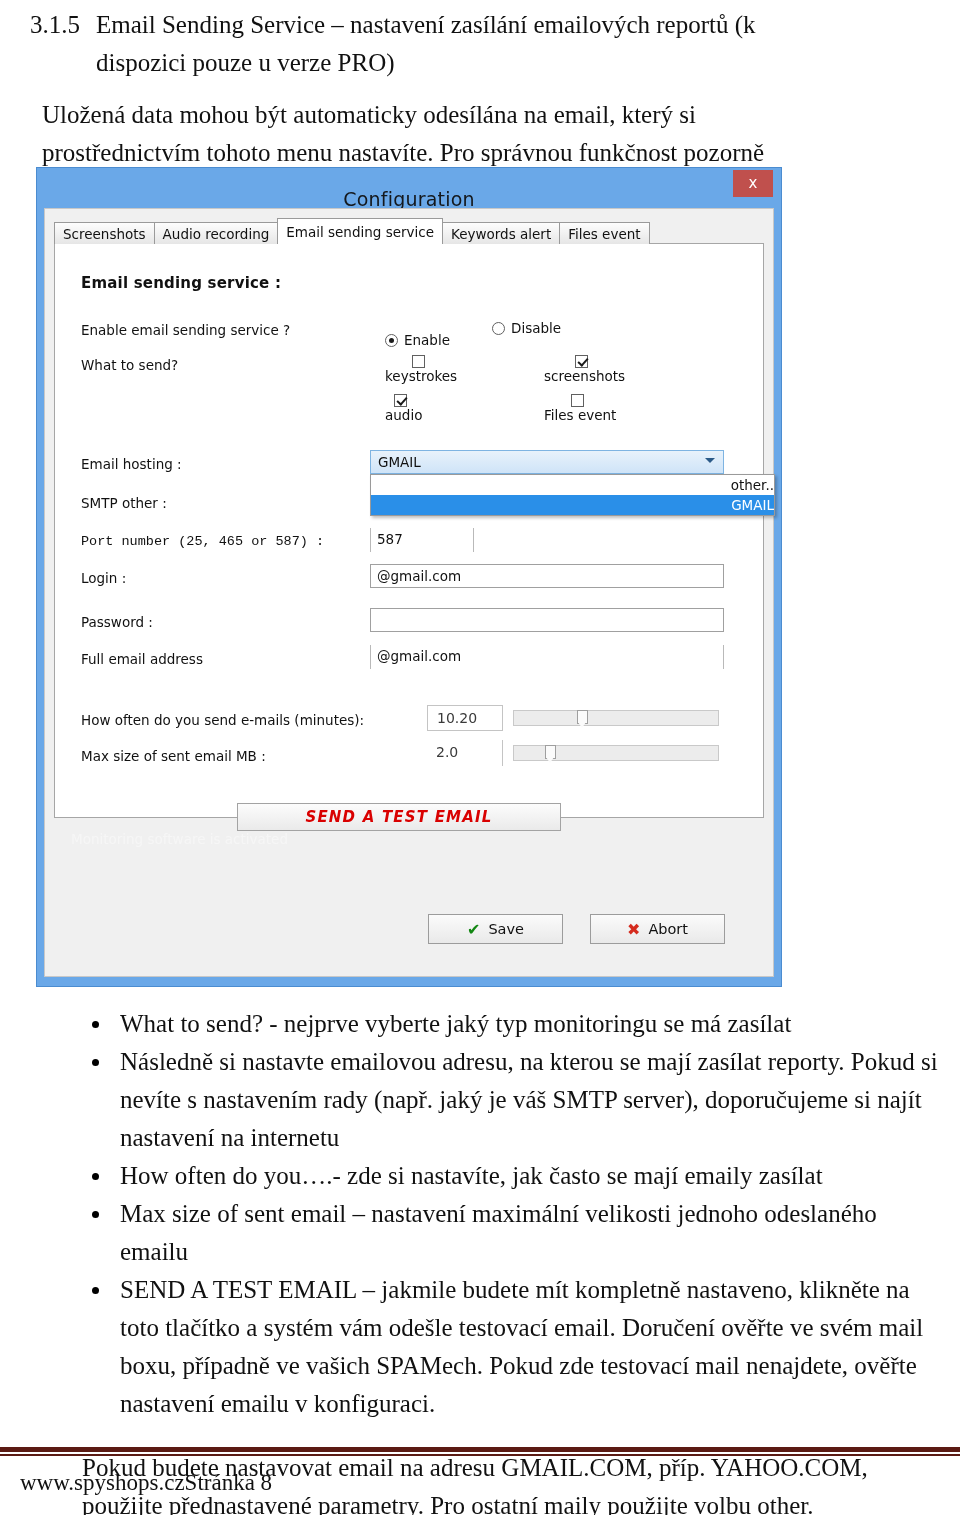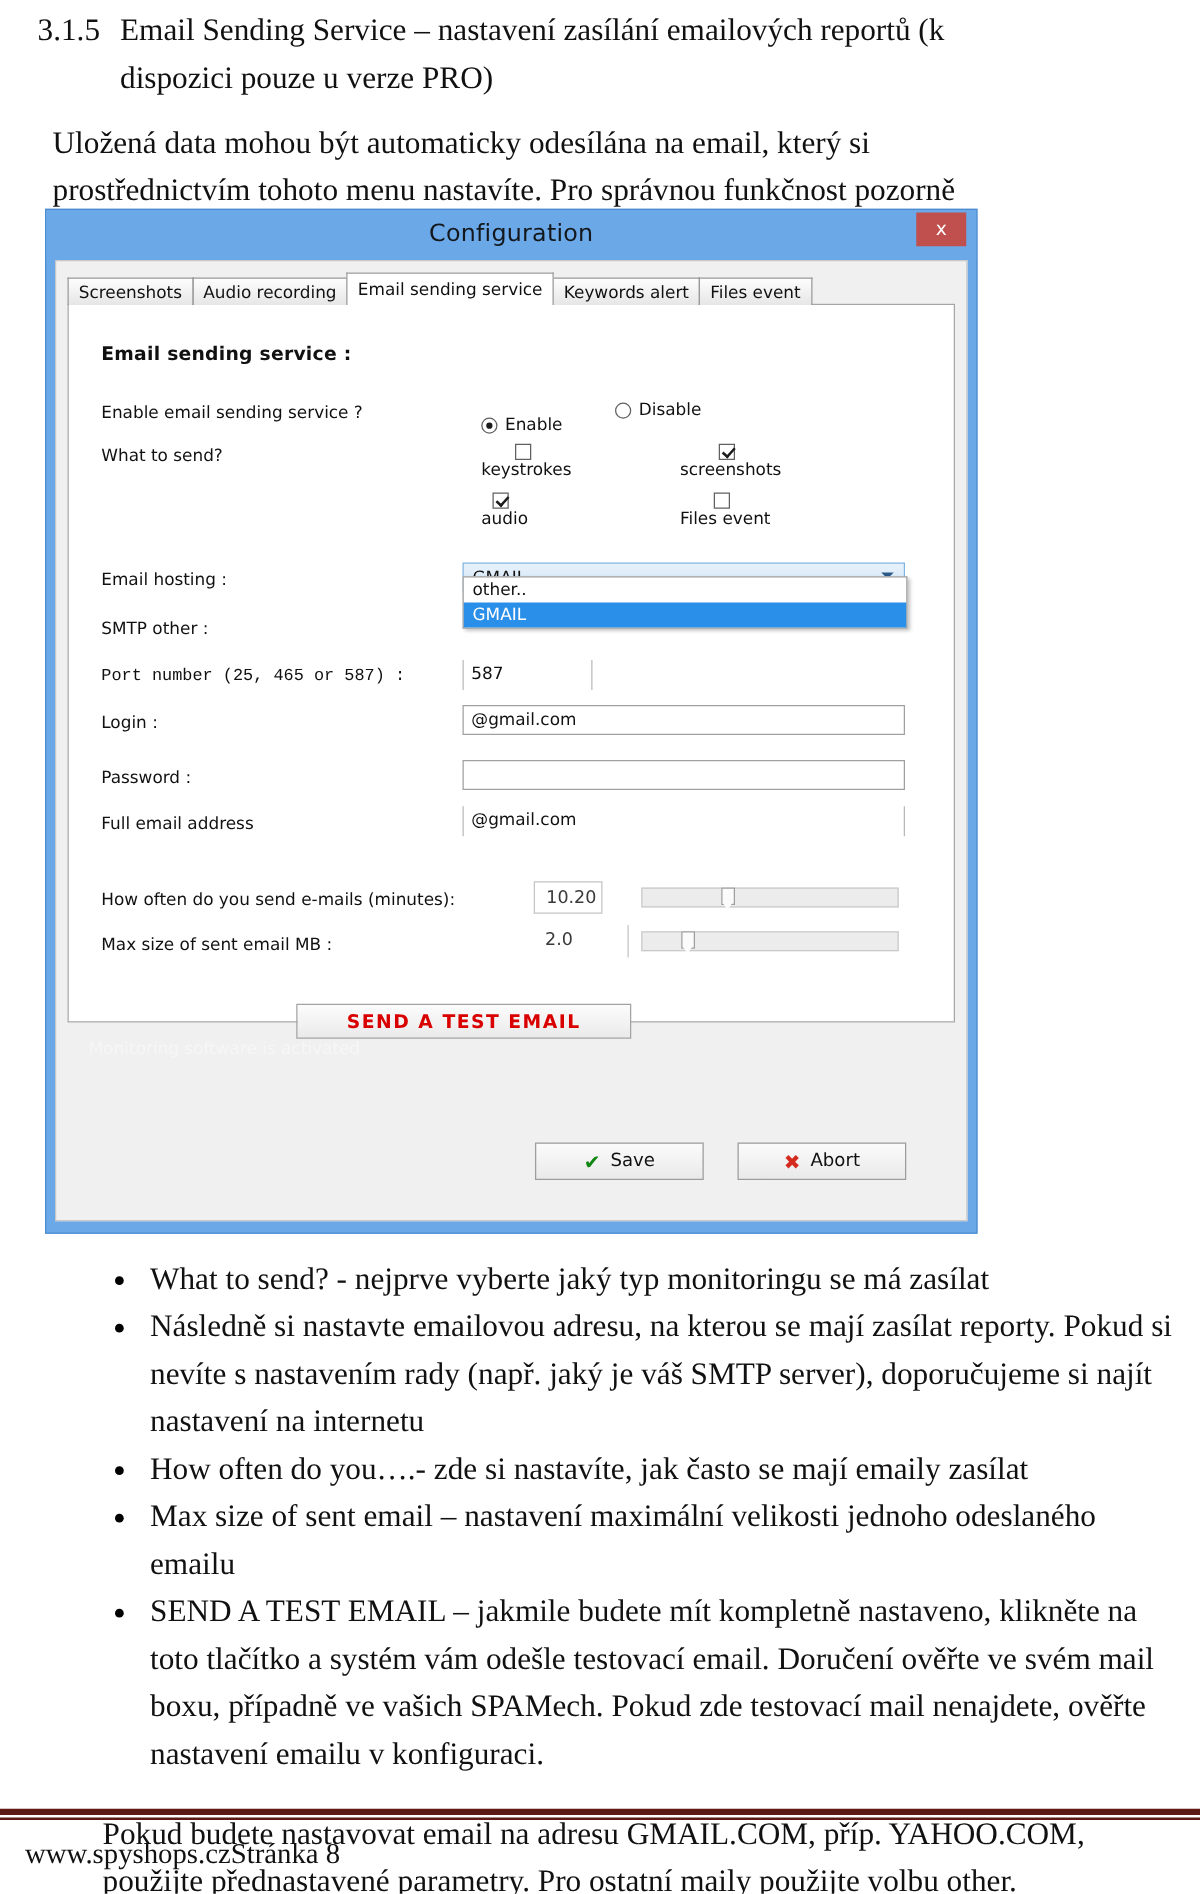--- a/index.html
+++ b/index.html
@@ -112,21 +112,21 @@
     font-family: "DejaVu Sans", sans-serif;
     -webkit-font-smoothing: none;
   }
   .win-titlebar {
     position: relative;
     height: 40px;
     background: #6aa8e8;
   }
   .win-title {
     position: absolute;
-    left: 0; right: 0; top: 8px;
+    left: 0; right: 0; top: 20px;
     text-align: center;
     font-size: 19px;
     color: #14181c;
     letter-spacing: .2px;
     font-family: "DejaVu Sans", sans-serif;
   }
   .win-close {
     position: absolute;
     right: 8px;
     top: 2px;
@@ -484,21 +484,21 @@
       <div class="cb-wrap" style="left:489px; top:150px;">
         <span class="cb"></span>
         <span>Files event</span>
       </div>
 
       <div class="row-label" style="left:26px; top:212px;">Email hosting :</div>
       <div class="combo" style="left:315px; top:206px; width:354px;">
         <span class="cv">GMAIL</span>
         <span class="arrow"></span>
       </div>
-      <div class="combo-list" style="left:315px; top:217px; width:356px;">
+      <div class="combo-list" style="left:315px; top:230px; width:405px;text-align:right;">
         <div class="combo-opt">other..</div>
         <div class="combo-opt sel">GMAIL</div>
       </div>
 
       <div class="row-label" style="left:26px; top:251px;">SMTP other :</div>
 
       <div class="row-label" style="left:26px; top:290px;font-family:Liberation Mono, monospace;">Port number (25, 465 or 587) :</div>
       <div class="tinput flat" style="left:315px; top:284px; width:104px;">
         <span>587</span>
       </div>
@@ -512,36 +512,36 @@
       <div class="tinput" style="left:315px; top:364px; width:354px;">
         <span></span>
       </div>
 
       <div class="row-label" style="left:26px; top:407px;">Full email address</div>
       <div class="tinput flat" style="left:315px; top:401px; width:354px;">
         <span>@gmail.com</span>
       </div>
 
       <div class="row-label" style="left:26px; top:468px;">How often do you send e-mails (minutes):</div>
-      <div class="numfield" style="left:372px; top:461px; width:55px;">
+      <div class="numfield" style="left:372px; top:461px; width:76px;">
         <span>10.20</span>
       </div>
       <div class="slider" style="left:458px; top:466px; width:206px;">
         <span class="knob" style="left:31%;"></span>
       </div>
 
       <div class="row-label" style="left:26px; top:504px;">Max size of sent email  MB :</div>
       <div class="numfield noborder" style="left:372px; top:496px; width:76px;">
         <span>2.0</span>
       </div>
       <div class="slider" style="left:458px; top:501px; width:206px;">
         <span class="knob" style="left:15%;"></span>
       </div>
 
-      <div class="testbtn" style="left:182px; top:559px; width:268px;">SEND A TEST EMAIL</div>
+      <div class="testbtn" style="left:182px; top:559px; width:324px;font-style:italic;">SEND A TEST EMAIL</div>
 
     </div>
 
     <div class="statusline" style="top:622px;">Monitoring software is activated</div>
 
     <div class="dlgbtn" style="left:383px; top:705px; width:135px;">
       <span class="glyph-check">✔</span>
       <span>Save</span>
     </div>
     <div class="dlgbtn" style="left:545px; top:705px; width:135px;">

